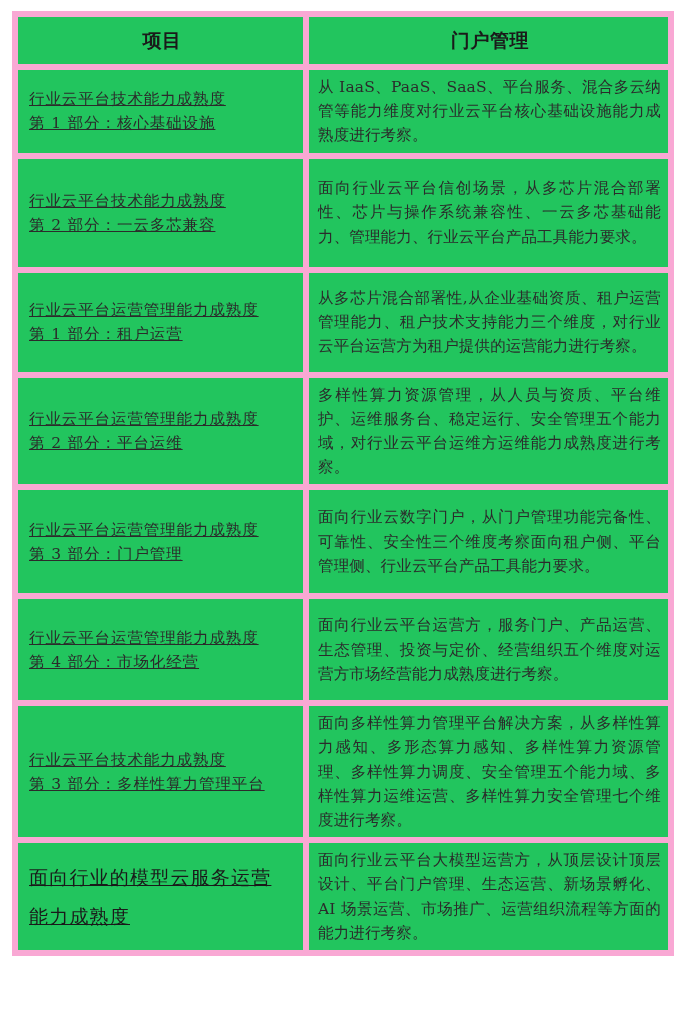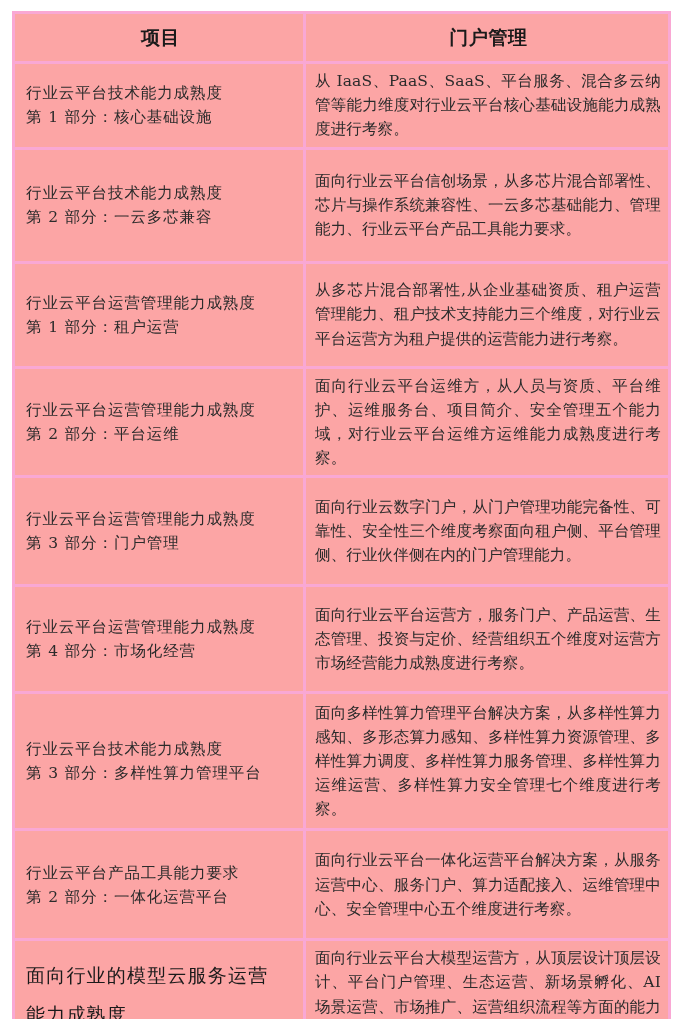--- a/index.html
+++ b/index.html
@@ -23,24 +23,24 @@
   table.doc-table {
     position: absolute;
     left: 12px;
     top: 11px;
     width: 656px;
     border-collapse: collapse;
     table-layout: fixed;
   }
   table.doc-table td,
   table.doc-table th {
-    border: 3px solid #f9a8d4;
+    border: 6px solid #f9a8d4;
     vertical-align: middle;
     padding: 0;
-    background: #fca5a5;
+    background: #22c55e;
   }
   col.col-item { width: 291px; }
   col.col-desc { width: 365px; }
 
   
   .hdr-cell {
     height: 47px;
   }
   .hdr-text {
     font-size: 19px;
@@ -56,20 +56,21 @@
   .item-cell {
     vertical-align: middle;
   }
   .item-text {
     font-size: 15.5px;
     line-height: 1.55;
     padding: 4px 8px 4px 11px;
     letter-spacing: 0.9px;
     color: #2b2b2b;
     white-space: pre-line;
+    text-decoration: underline;
   }
   .item-text.big {
     font-size: 19px;
     line-height: 2.05;
     letter-spacing: 1.2px;
     color: #1a1a1a;
   }
 
   
   .desc-cell {
@@ -131,57 +132,48 @@
         <td class="desc-cell">
           <div class="desc-text">从多芯片混合部署性,从企业基础资质、租户运营管理能力、租户技术支持能力三个维度，对行业云平台运营方为租户提供的运营能力进行考察。</div>
         </td>
       </tr>
       <tr style="height:103px">
         <td class="item-cell">
           <div class="item-text">行业云平台运营管理能力成熟度
 第 2 部分：平台运维</div>
         </td>
         <td class="desc-cell">
-          <div class="desc-text">面向行业云平台运维方，从人员与资质、平台维护、运维服务台、项目简介、安全管理五个能力域，对行业云平台运维方运维能力成熟度进行考察。</div>
+          <div class="desc-text">多样性算力资源管理，从人员与资质、平台维护、运维服务台、稳定运行、安全管理五个能力域，对行业云平台运维方运维能力成熟度进行考察。</div>
         </td>
       </tr>
       <tr style="height:109px">
         <td class="item-cell">
           <div class="item-text">行业云平台运营管理能力成熟度
 第 3 部分：门户管理</div>
         </td>
         <td class="desc-cell">
-          <div class="desc-text">面向行业云数字门户，从门户管理功能完备性、可靠性、安全性三个维度考察面向租户侧、平台管理侧、行业伙伴侧在内的门户管理能力。</div>
+          <div class="desc-text">面向行业云数字门户，从门户管理功能完备性、可靠性、安全性三个维度考察面向租户侧、平台管理侧、行业云平台产品工具能力要求。</div>
         </td>
       </tr>
       <tr style="height:107px">
         <td class="item-cell">
           <div class="item-text">行业云平台运营管理能力成熟度
 第 4 部分：市场化经营</div>
         </td>
         <td class="desc-cell">
           <div class="desc-text">面向行业云平台运营方，服务门户、产品运营、生态管理、投资与定价、经营组织五个维度对运营方市场经营能力成熟度进行考察。</div>
         </td>
       </tr>
       <tr style="height:137px">
         <td class="item-cell">
           <div class="item-text">行业云平台技术能力成熟度
 第 3 部分：多样性算力管理平台</div>
         </td>
         <td class="desc-cell">
-          <div class="desc-text">面向多样性算力管理平台解决方案，从多样性算力感知、多形态算力感知、多样性算力资源管理、多样性算力调度、多样性算力服务管理、多样性算力运维运营、多样性算力安全管理七个维度进行考察。</div>
-        </td>
-      </tr>
-      <tr style="height:110px">
-        <td class="item-cell">
-          <div class="item-text">行业云平台产品工具能力要求
-第 2 部分：一体化运营平台</div>
-        </td>
-        <td class="desc-cell">
-          <div class="desc-text">面向行业云平台一体化运营平台解决方案，从服务运营中心、服务门户、算力适配接入、运维管理中心、安全管理中心五个维度进行考察。</div>
+          <div class="desc-text">面向多样性算力管理平台解决方案，从多样性算力感知、多形态算力感知、多样性算力资源管理、多样性算力调度、安全管理五个能力域、多样性算力运维运营、多样性算力安全管理七个维度进行考察。</div>
         </td>
       </tr>
       <tr style="height:76px">
         <td class="item-cell">
           <div class="item-text big">面向行业的模型云服务运营
 能力成熟度</div>
         </td>
         <td class="desc-cell">
           <div class="desc-text">面向行业云平台大模型运营方，从顶层设计顶层设计、平台门户管理、生态运营、新场景孵化、AI 场景运营、市场推广、运营组织流程等方面的能力进行考察。</div>
         </td>

